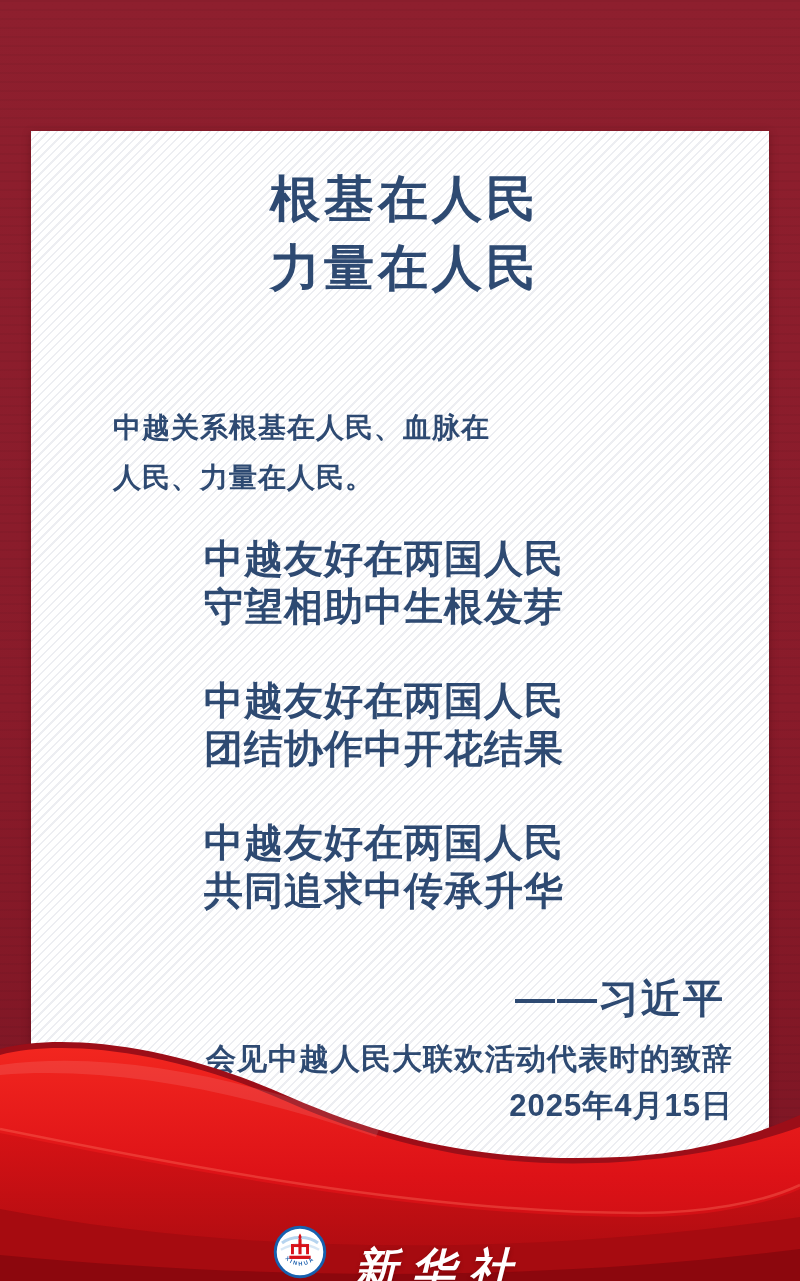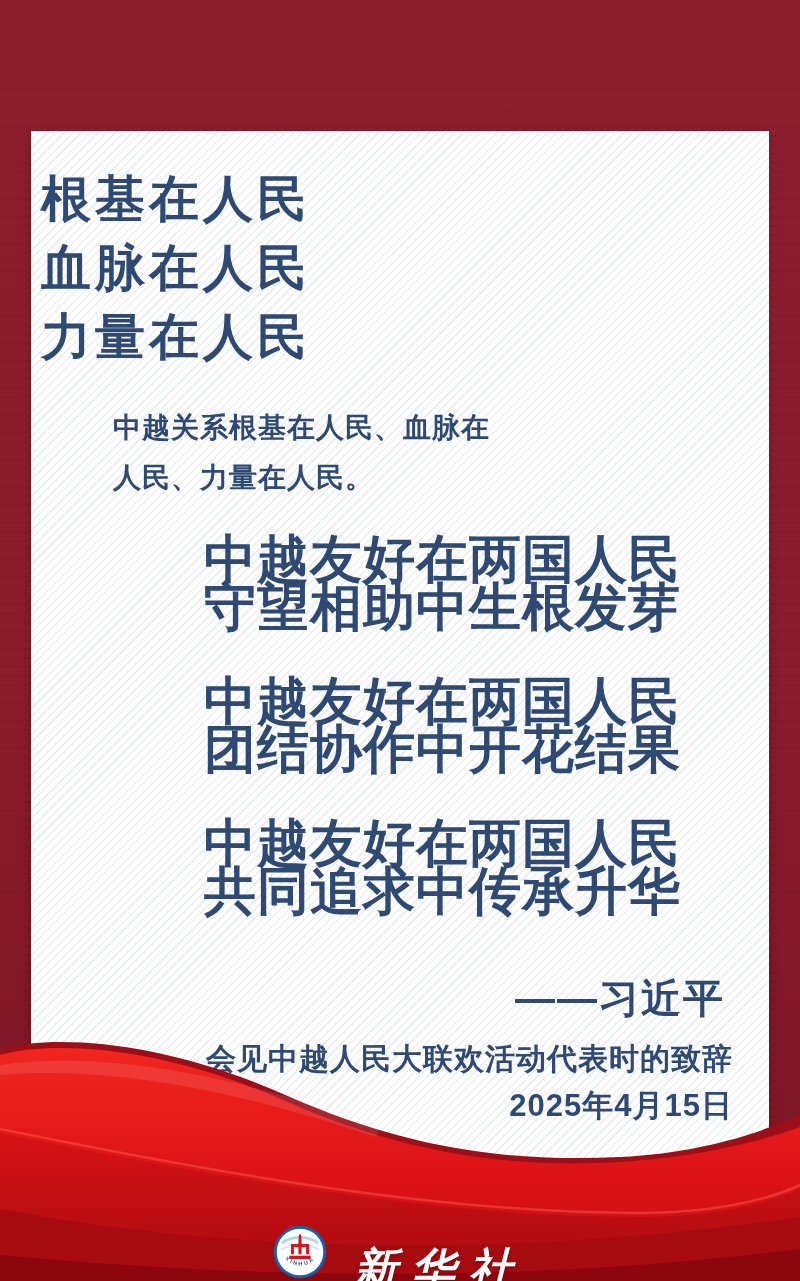--- a/index.html
+++ b/index.html
@@ -18,31 +18,32 @@
     left:31px;top:131px;
     width:738px;height:1036px;
     background-color:#ffffff;
     background-image:repeating-linear-gradient(135deg, rgba(222,224,231,0.55) 0 1.6px, rgba(255,255,255,0) 1.6px 6px);
     box-shadow:0 2px 8px rgba(60,5,12,0.35);
     z-index:1;
     color:#2e4a72;
   }
   .title{
     position:absolute;left:0;right:0;top:34px;
+    text-align:center;
     font-size:50px;line-height:69px;
     font-weight:bold;letter-spacing:4px;margin-left:10px;
   }
   .paragraph{
     position:absolute;left:82px;top:272px;right:40px;
     font-size:28px;line-height:50px;
     font-weight:bold;letter-spacing:1px;
   }
   .stanza{
     position:absolute;left:173px;right:40px;
-    font-size:52px;line-height:48px;
+    font-size:39px;line-height:48px;
     font-weight:bold;letter-spacing:1px;
   }
   .stanza-1{top:404px;}
   .stanza-2{top:546px;}
   .stanza-3{top:688px;}
   .attribution{
     position:absolute;right:44px;top:840px;
     font-size:40px;font-weight:bold;letter-spacing:2px;text-align:center;
   }
   .source{
@@ -75,21 +76,20 @@
 </style>
 </head>
 <body>
 
 <div class="page">
 
   <div class="card">
 
     <div class="title">
       <div>根基在人民</div>
-      <div>血脉在人民</div>
       <div>力量在人民</div>
     </div>
 
     <div class="paragraph">
       <div>中越关系根基在人民、血脉在</div>
       <div>人民、力量在人民。</div>
     </div>
 
     <div class="stanza stanza-1">
       <div>中越友好在两国人民</div>

